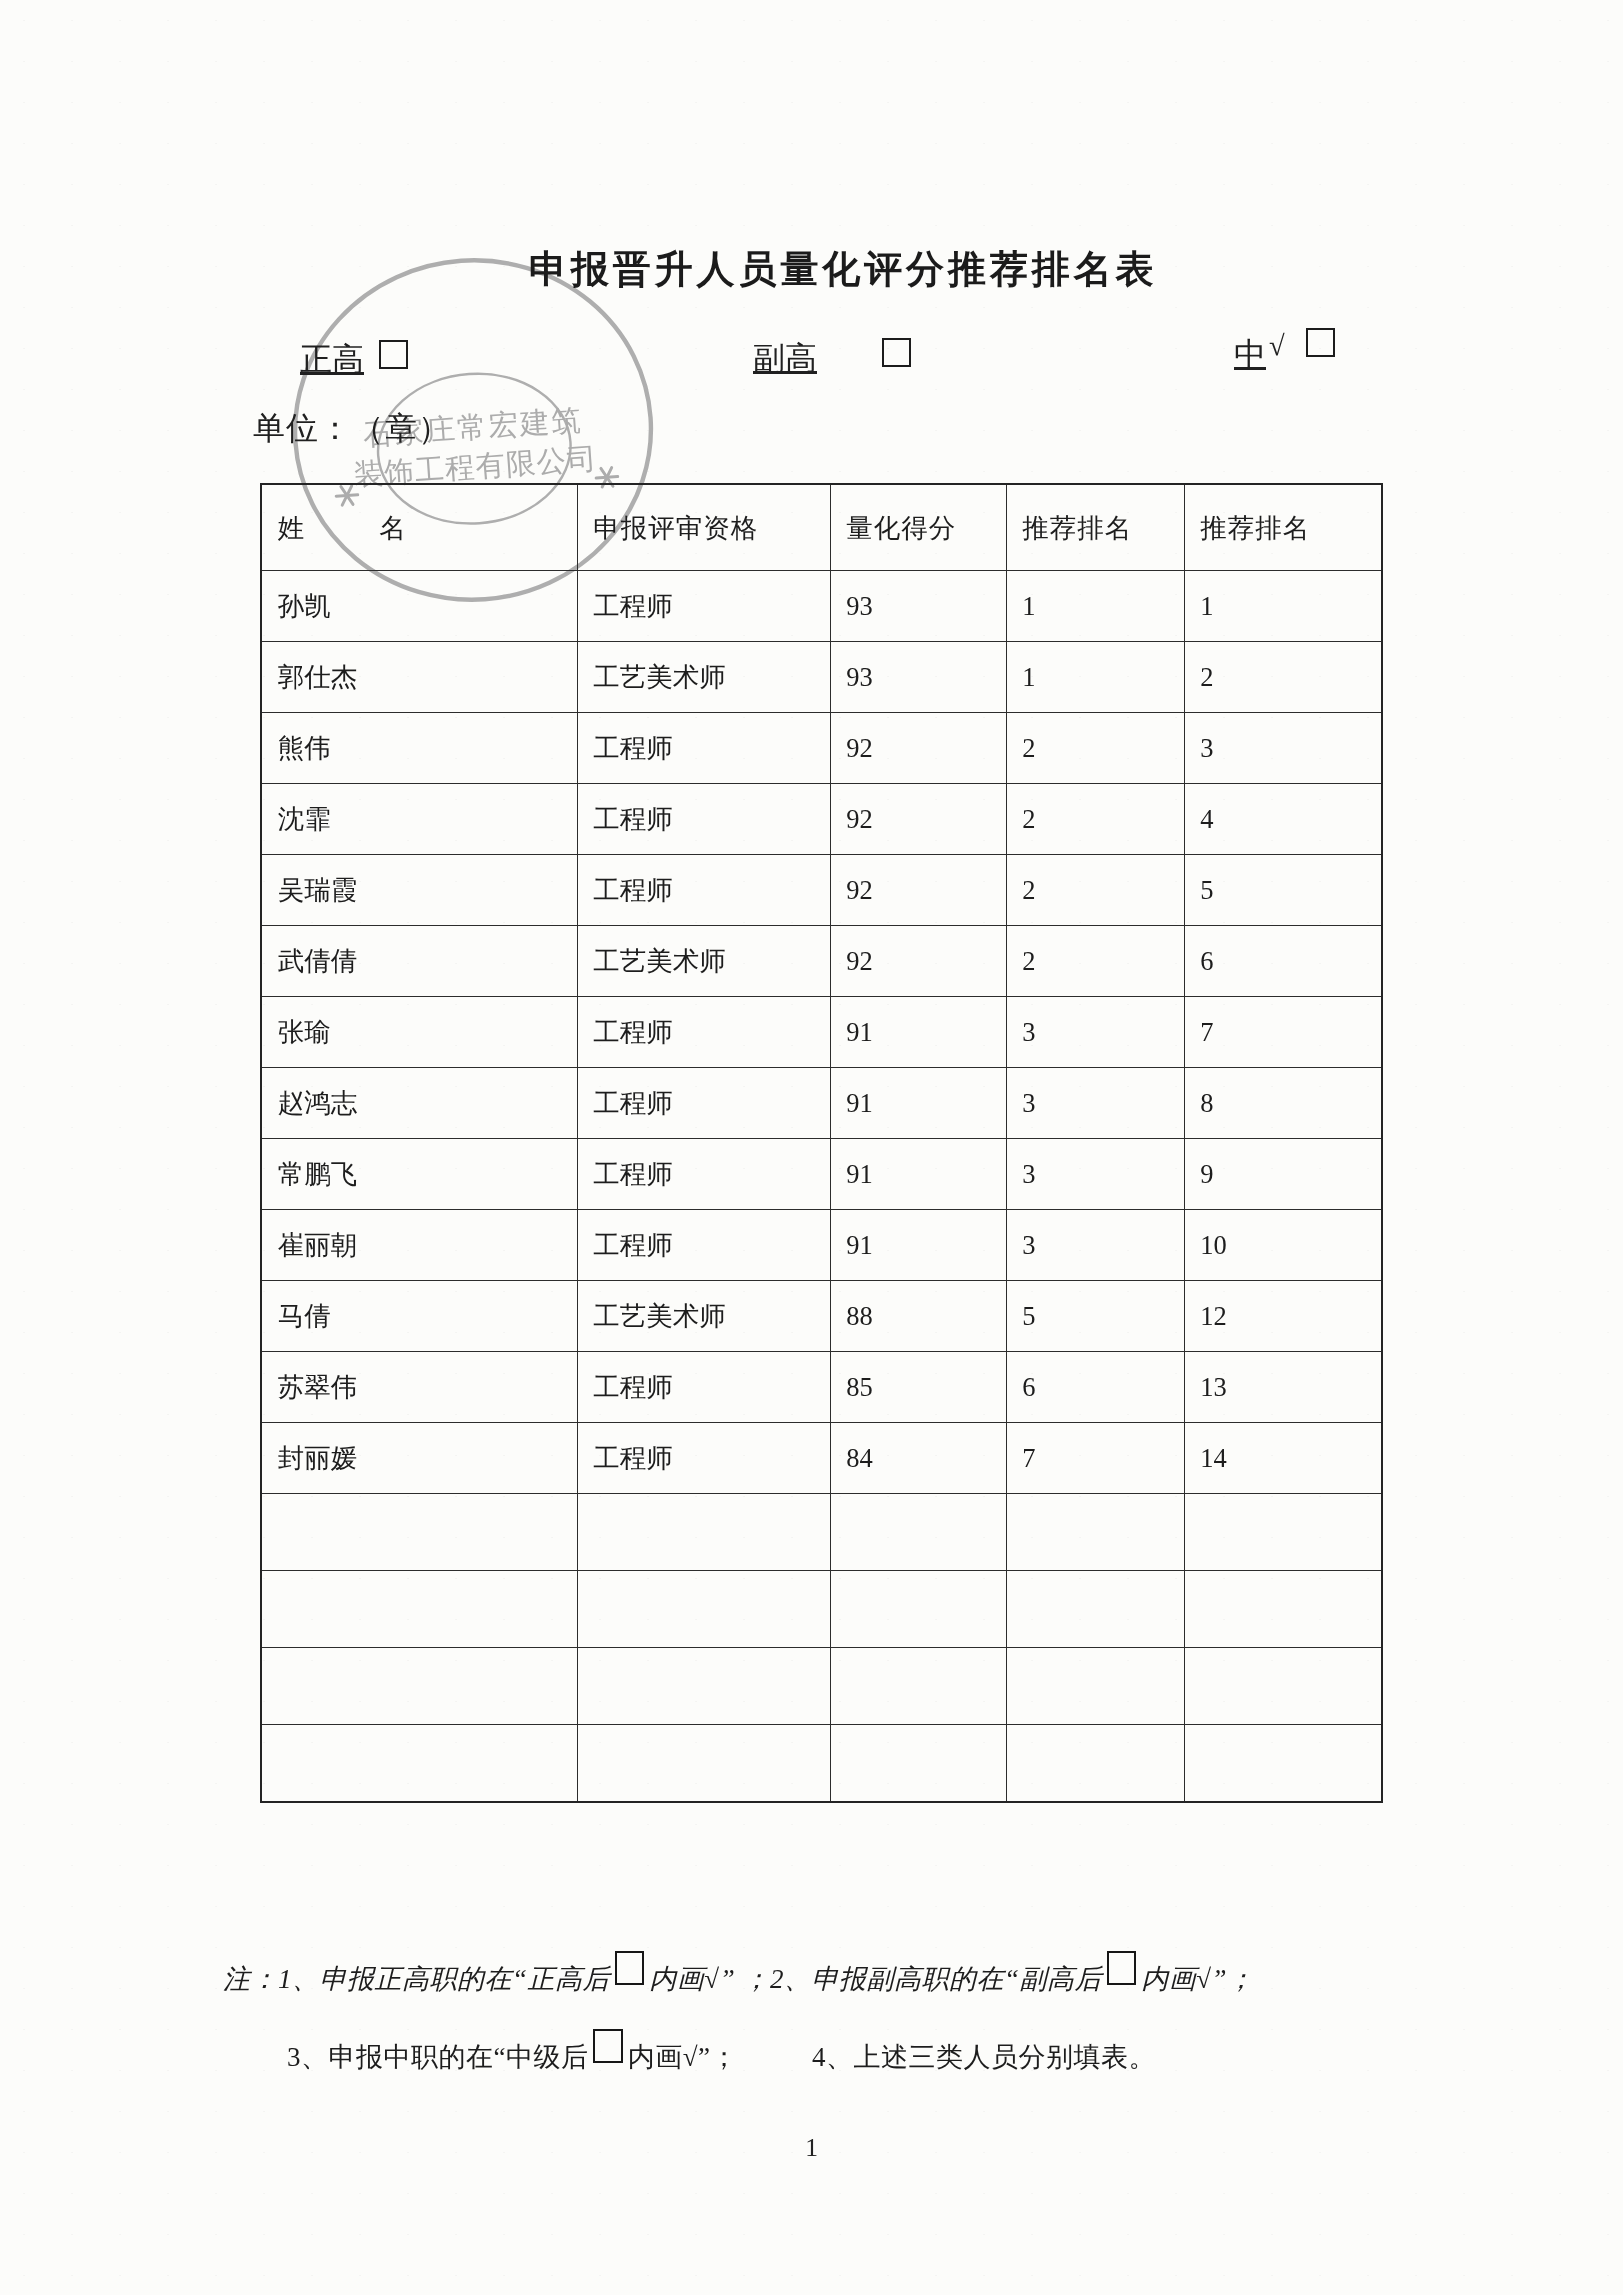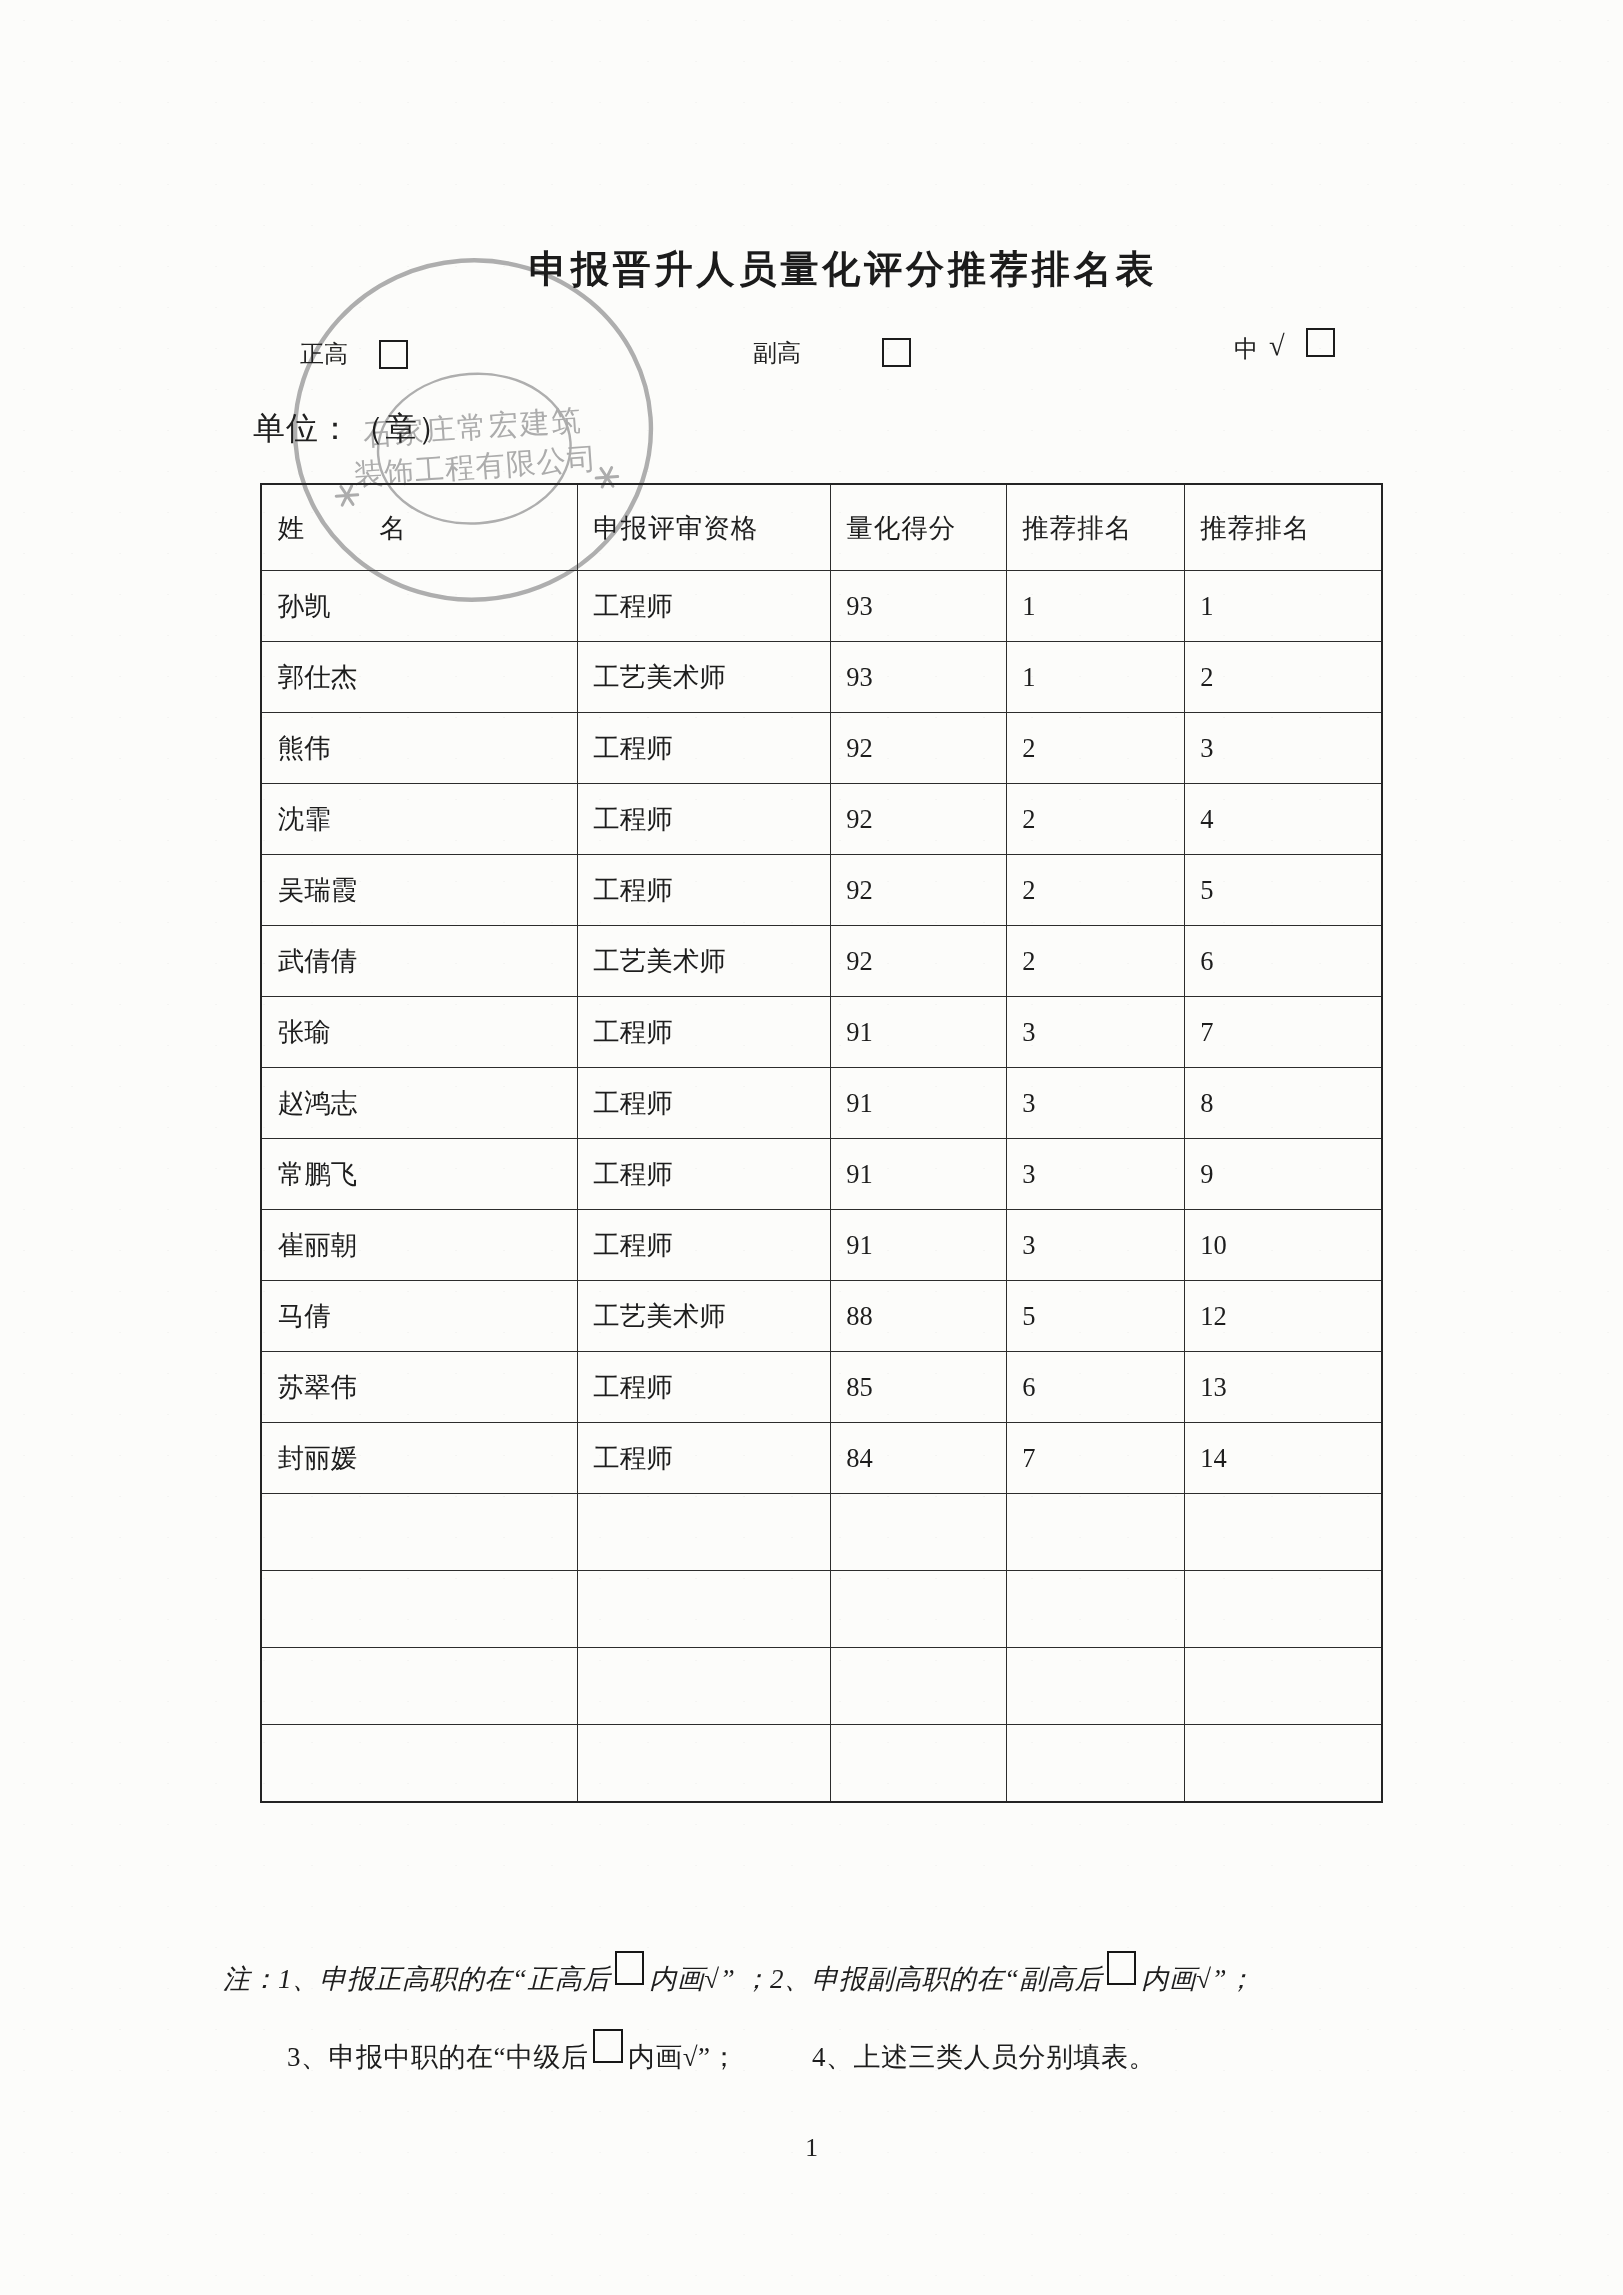--- a/index.html
+++ b/index.html
@@ -16,21 +16,21 @@
     font-family:"Liberation Serif","DejaVu Serif",serif;
     color:#1f1f1f;
   }
   .abs{position:absolute;}
   .doc-title{
     left:529px;top:244px;
     font-size:38px;font-weight:bold;
     letter-spacing:3.9px;white-space:nowrap;
     color:#1b1b1b;
   }
-  .cat-label{font-size:24px;white-space:nowrap;color:#202020;}
+  .cat-label{font-size:32px;white-space:nowrap;color:#202020;text-decoration:underline;}
   .checkbox{
     width:24.5px;height:24.5px;
     border:2.5px solid #1c1c1c;
     background:transparent;
   }
   .checkmark{font-size:28.5px;font-weight:bold;color:#222;}
   .unit-label{left:253px;top:407px;font-size:32px;letter-spacing:1px;color:#202020;}
 
   table.main{
     position:absolute;left:260px;top:483px;

